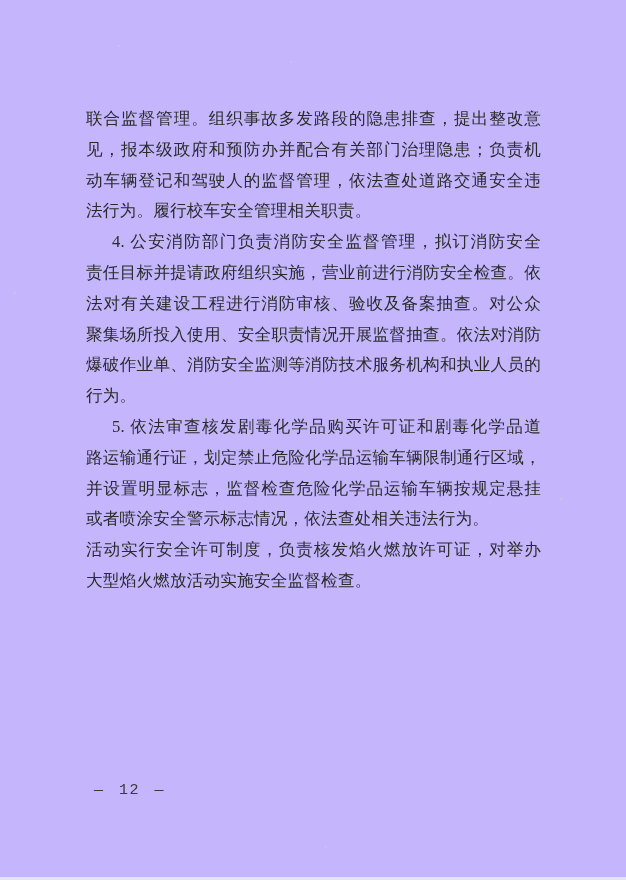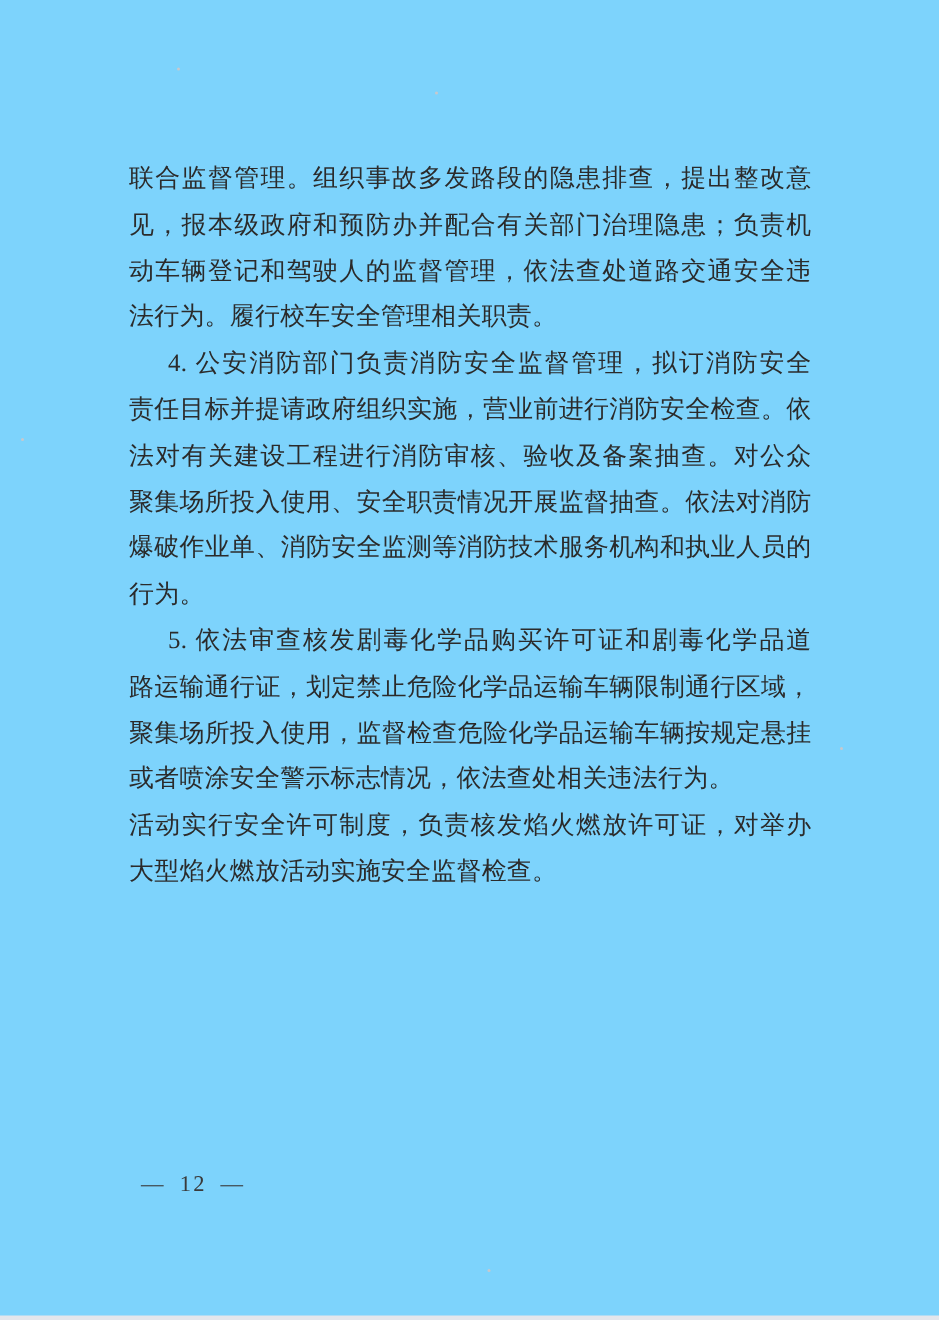--- a/index.html
+++ b/index.html
@@ -4,21 +4,21 @@
 <style>
   html, body {
     margin: 0;
     padding: 0;
     background: #ffffff;
   }
   .page {
     position: relative;
     width: 626px;
     height: 880px;
-    background: #7dd3fc;
+    background: #c4b5fd;
     overflow: hidden;
     font-family: "Liberation Serif", "DejaVu Serif", serif;
   }
   .text-block {
     position: absolute;
     left: 86px;
     top: 104px;
     width: 455px;
     color: #2b2b2b;
     font-size: 16.6px;
@@ -40,20 +40,21 @@
     padding-left: 26px;
   }
   .page-number {
     position: absolute;
     left: 94px;
     top: 782px;
     font-size: 15px;
     color: #3a3a3a;
     letter-spacing: 1.5px;
     word-spacing: 4px;
+    font-family: Liberation Mono, monospace;
   }
   .scan-edge-bottom {
     position: absolute;
     left: 0;
     bottom: 0;
     width: 100%;
     height: 3px;
     background: #e3e6ec;
   }
   .speck {
@@ -84,21 +85,21 @@
         <div class="line full indent">4. 公安消防部门负责消防安全监督管理，拟订消防安全</div>
         <div class="line full">责任目标并提请政府组织实施，营业前进行消防安全检查。依</div>
         <div class="line full">法对有关建设工程进行消防审核、验收及备案抽查。对公众</div>
         <div class="line full">聚集场所投入使用、安全职责情况开展监督抽查。依法对消防</div>
         <div class="line full">爆破作业单、消防安全监测等消防技术服务机构和执业人员的</div>
         <div class="line">行为。</div>
       </div>
       <div class="para">
         <div class="line full indent">5. 依法审查核发剧毒化学品购买许可证和剧毒化学品道</div>
         <div class="line full">路运输通行证，划定禁止危险化学品运输车辆限制通行区域，</div>
-        <div class="line full">聚集场所投入使用，监督检查危险化学品运输车辆按规定悬挂</div>
+        <div class="line full">并设置明显标志，监督检查危险化学品运输车辆按规定悬挂</div>
         <div class="line">或者喷涂安全警示标志情况，依法查处相关违法行为。</div>
       </div>
       <div class="para">
         <div class="line full">活动实行安全许可制度，负责核发焰火燃放许可证，对举办</div>
         <div class="line">大型焰火燃放活动实施安全监督检查。</div>
       </div>
     </div>
   <div class="page-number">— 12 —</div>
   <div class="scan-edge-bottom"></div>
   <div class="speck s1"></div>

